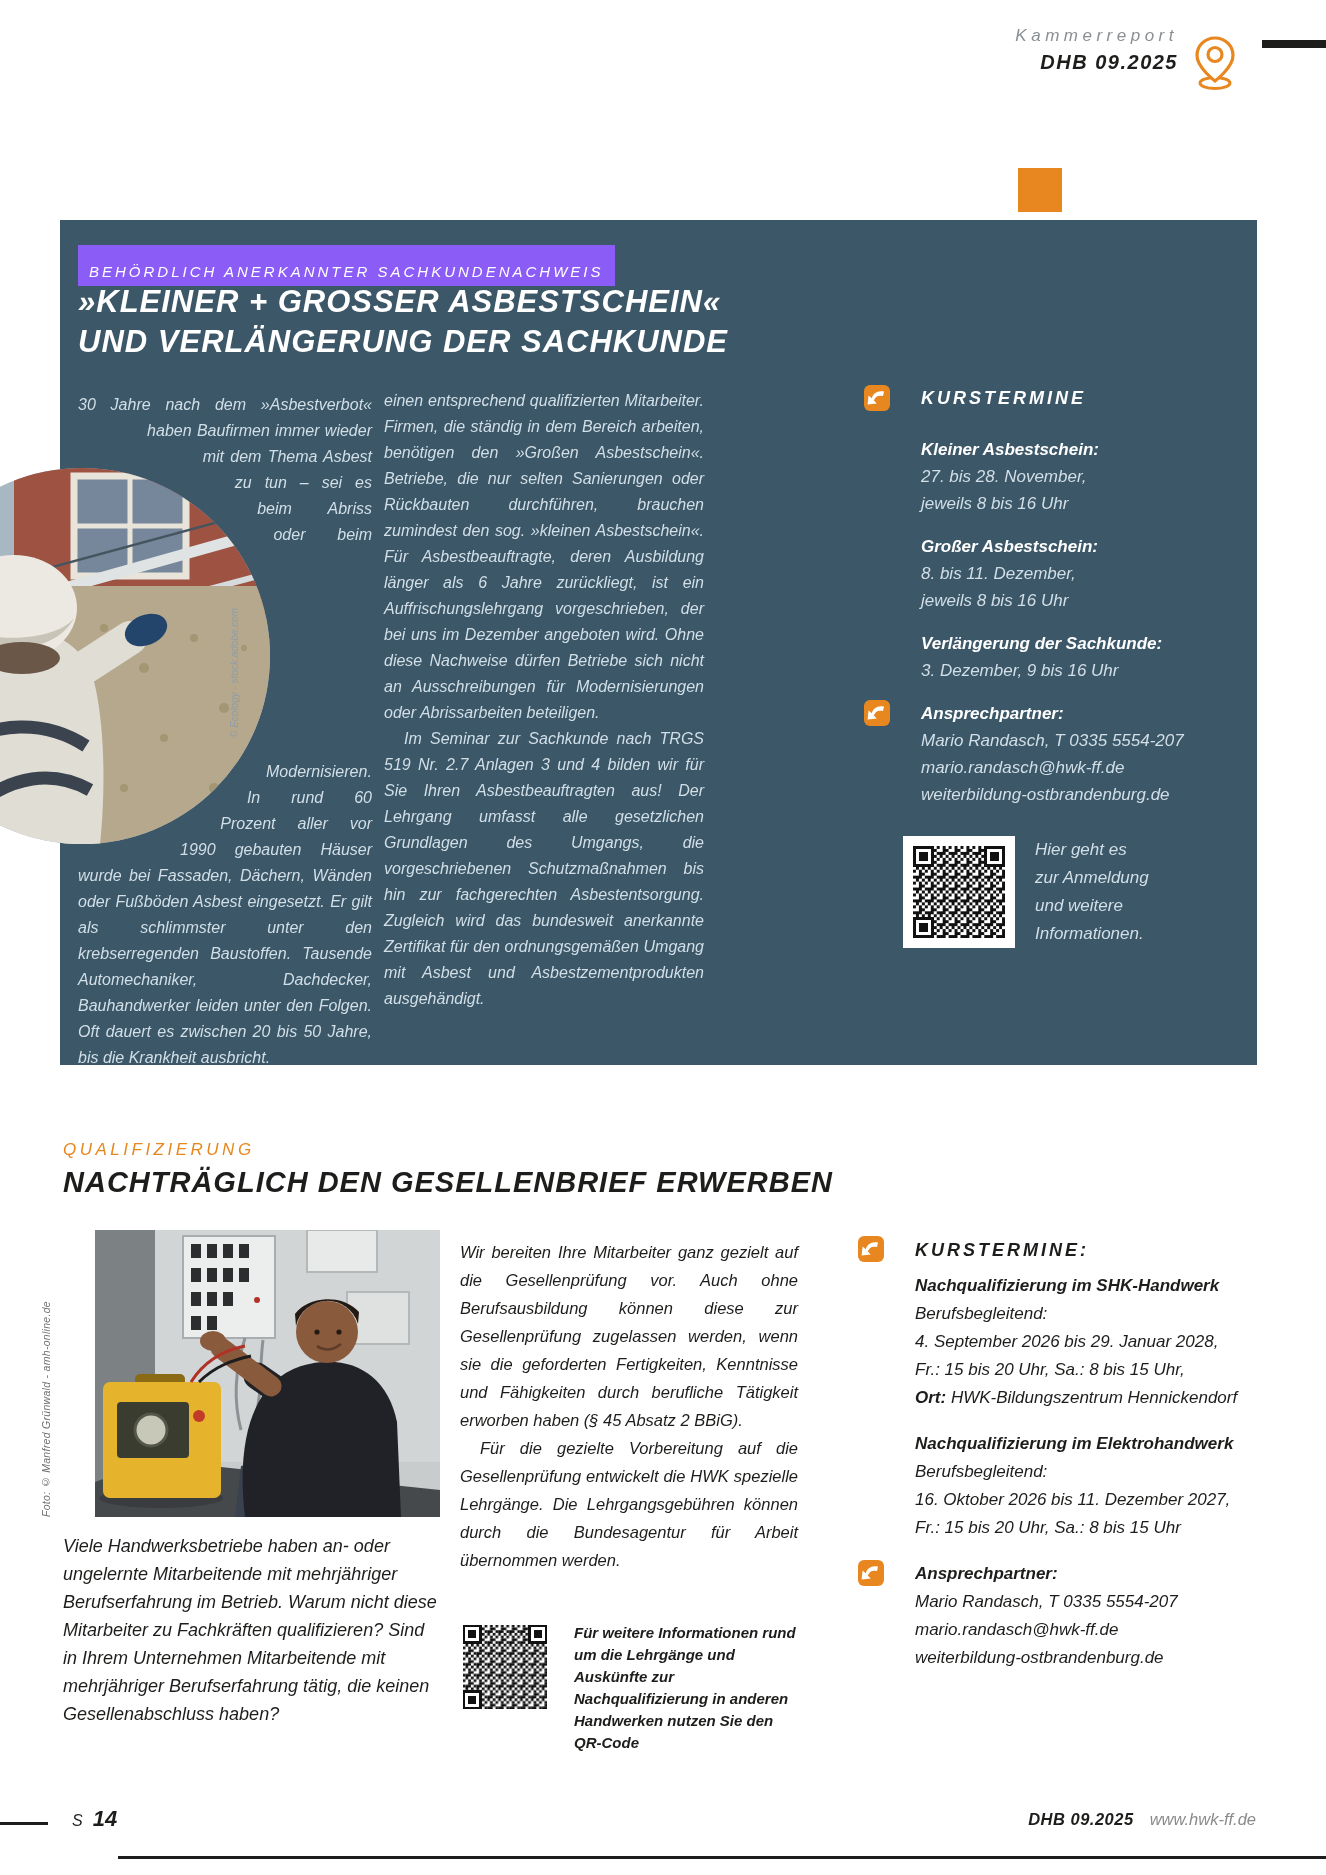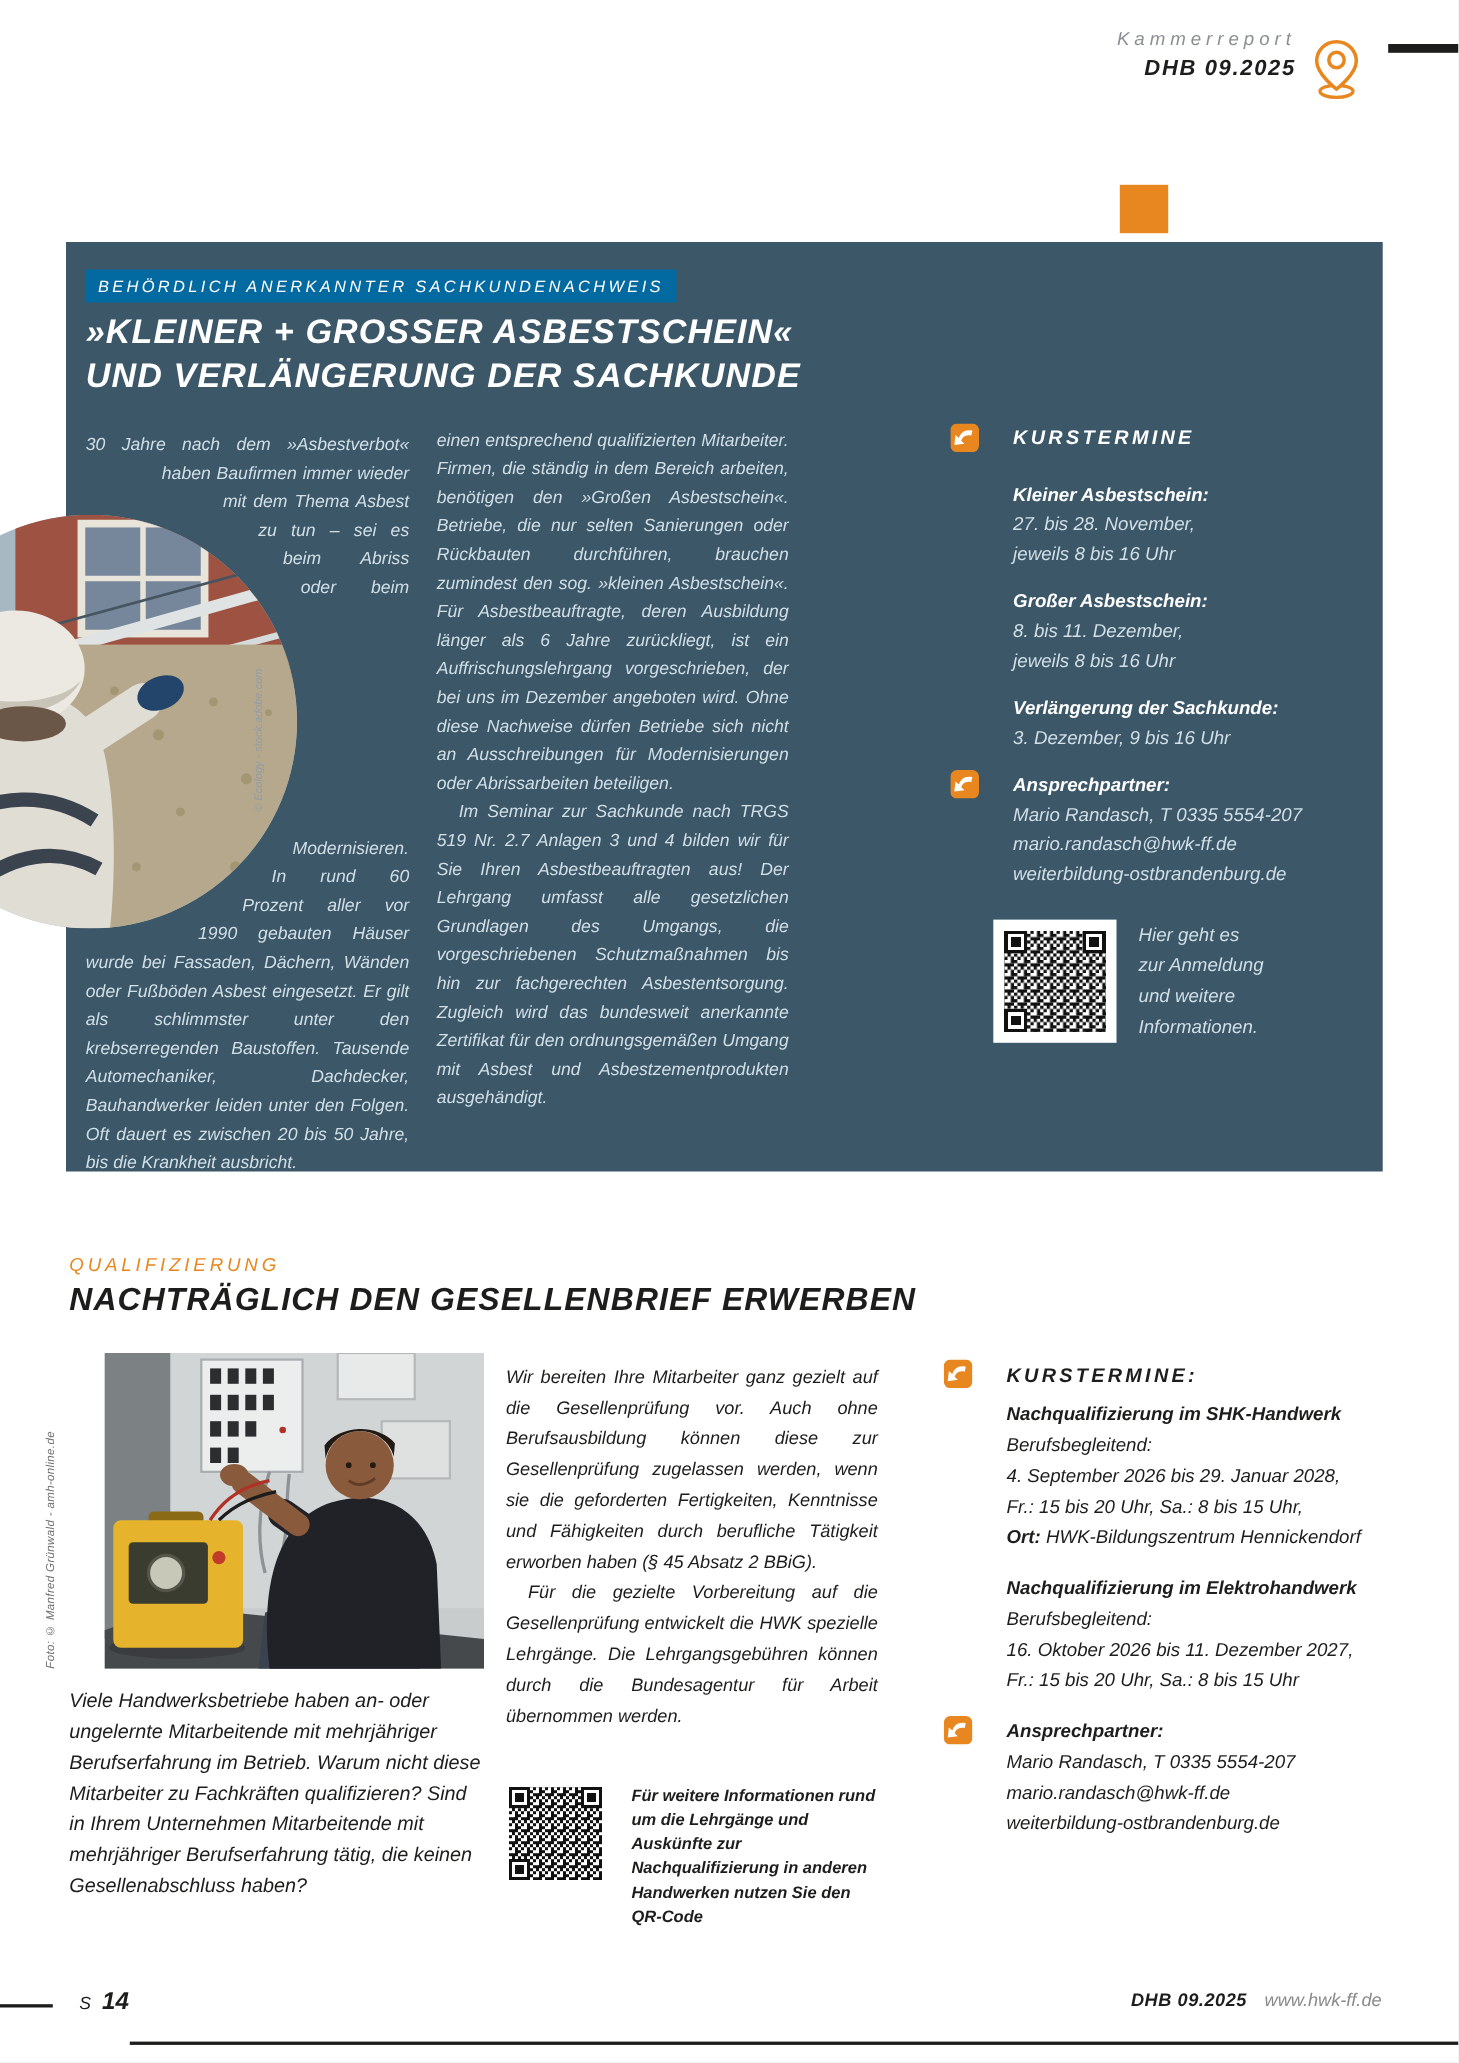--- a/index.html
+++ b/index.html
@@ -10,30 +10,30 @@
   
   .brand{position:absolute;right:148px;top:26px;text-align:right;}
   .brand .pub{font-size:17px;letter-spacing:4.5px;color:#8a8f93;}
   .brand .issue{font-size:20px;font-weight:700;letter-spacing:1.5px;color:#1d1d1b;margin-top:5px;}
   .pin{position:absolute;left:1190px;top:34px;}
   .topbar{position:absolute;left:1262px;top:40px;width:64px;height:8px;background:#1d1d1b;}
   .cornertab{position:absolute;left:1018px;top:168px;width:44px;height:44px;background:#E8871F;}
 
   
   .panel{position:absolute;left:60px;top:220px;width:1197px;height:845px;background:#3B5768;overflow:hidden;}
-  .tag{position:absolute;left:18px;top:25px;background:#0369a1;color:#fff;font-size:15px;
-       letter-spacing:3px;padding:7px 11px 6px;font-weight:400;}
+  .tag{position:absolute;left:18px;top:25px;background:#8b5cf6;color:#fff;font-size:15px;
+       letter-spacing:3px;padding:18px 11px 6px;font-weight:400;}
   .ttl{position:absolute;left:18px;top:62px;color:#fff;font-weight:700;font-size:31px;
        line-height:40px;letter-spacing:1px;}
   .pcol{position:absolute;top:172px;font-size:16px;line-height:26px;color:#d2dfe7;
         text-align:justify;hyphens:auto;}
   .pcol p{margin:0;}
   .pcol p.ind{text-indent:20px;}
   .col1{left:18px;width:294px;}
-  .col2{left:337px;top:168px;width:320px;}
+  .col2{left:324px;top:168px;width:320px;}
   .wrapcirc{float:left;width:294px;height:455px;shape-outside:circle(212px at 8px 255px);}
 
   
   .circphoto{position:absolute;left:-106px;top:468px;width:376px;height:376px;border-radius:50%;
              overflow:hidden;z-index:5;}
 
   
   .sb{position:absolute;left:804px;top:165px;width:385px;color:#d2dfe7;font-size:17px;line-height:27px;}
   .sb-row{position:relative;padding-left:57px;}
   .ic{position:absolute;left:0;top:0;width:26px;height:26px;}

